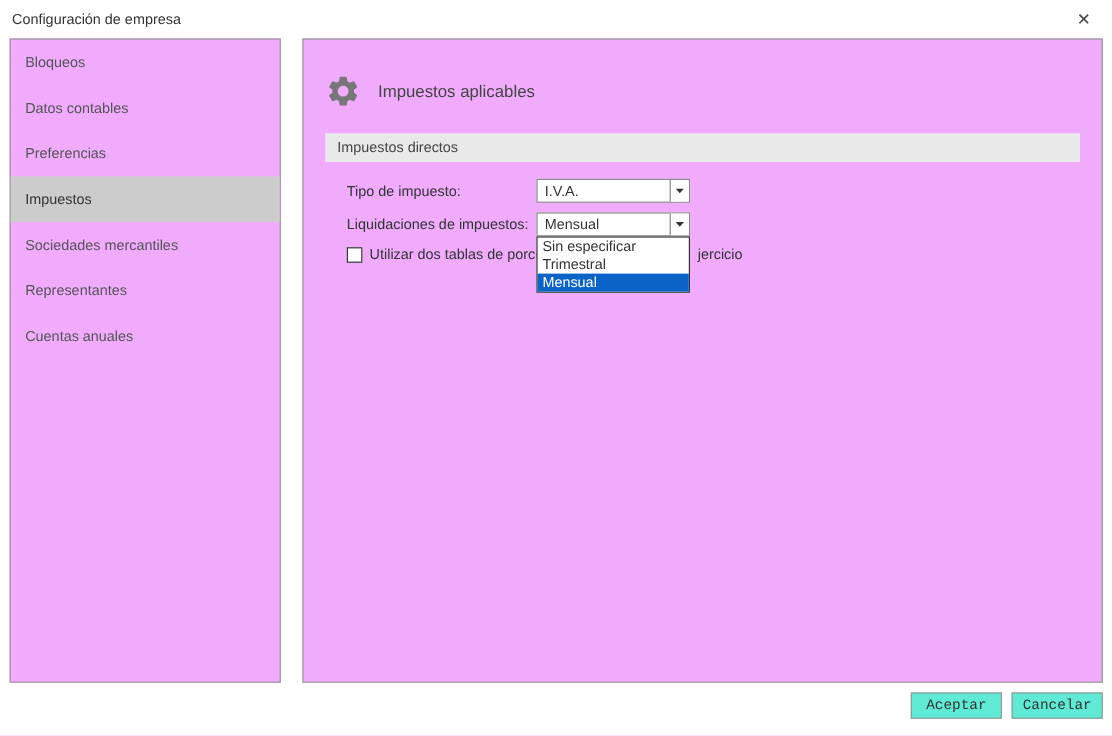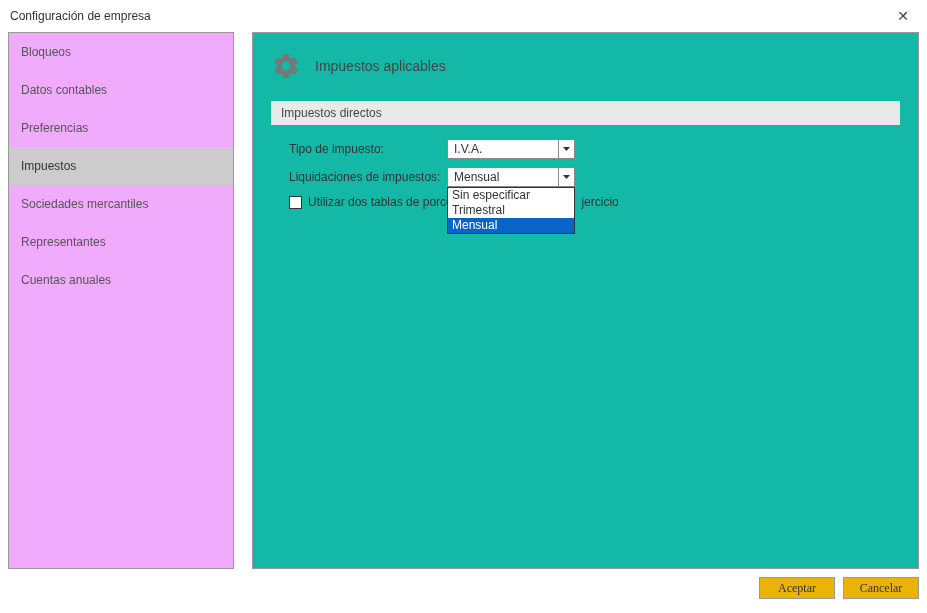--- a/index.html
+++ b/index.html
@@ -48,22 +48,22 @@
       cursor: pointer;
     }
     .sidebar-item.selected {
       background: #cccccc;
       color: #333;
     }
     .main-panel {
       flex: 1;
       height: 537px;
       border: 1px solid #999;
-      background: #14b8a6;
-      padding: 18px 18px;
+      background: #f0abfc;
+      padding: 28px 18px;
       position: relative;
     }
     .panel-header {
       display: flex;
       align-items: center;
       gap: 14px;
       margin-bottom: 20px;
     }
     .gear-icon {
       width: 30px;
@@ -166,25 +166,25 @@
     .footer {
       display: flex;
       justify-content: flex-end;
       gap: 8px;
       padding: 8px 8px 0 8px;
     }
     .footer-btn {
       width: 76px;
       height: 22px;
       border: 1px solid #999;
-      background: #eab308;
-      font-size: 12px;
-      color: #333;
-      cursor: pointer;
-      font-family: Liberation Serif, serif;
+      background: #5eead4;
+      font-size: 12px;
+      color: #333;
+      cursor: pointer;
+      font-family: Liberation Mono, monospace;
     }
   </style>
 </head>
 <body>
 
 <div class="titlebar">
   <span class="titlebar-title">Configuración de empresa</span>
   <span class="close-btn">✕</span>
 </div>
 

